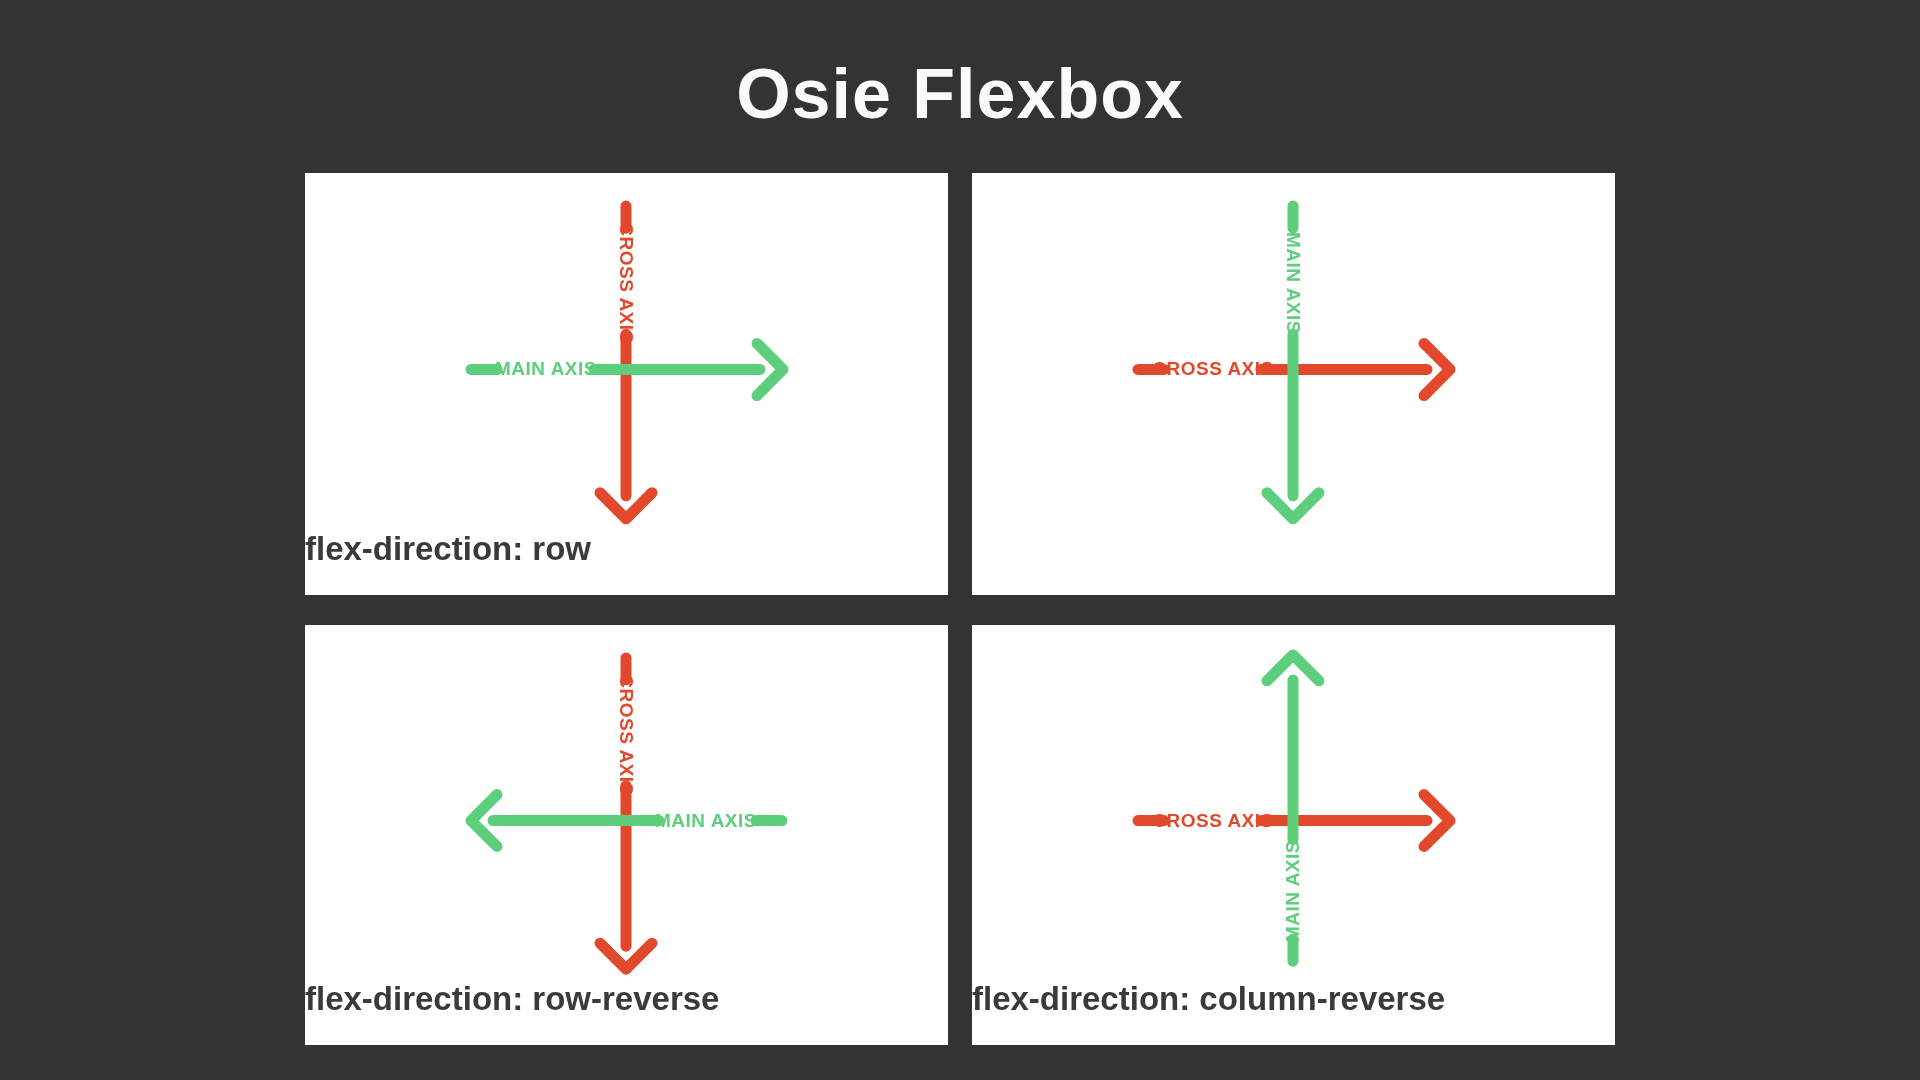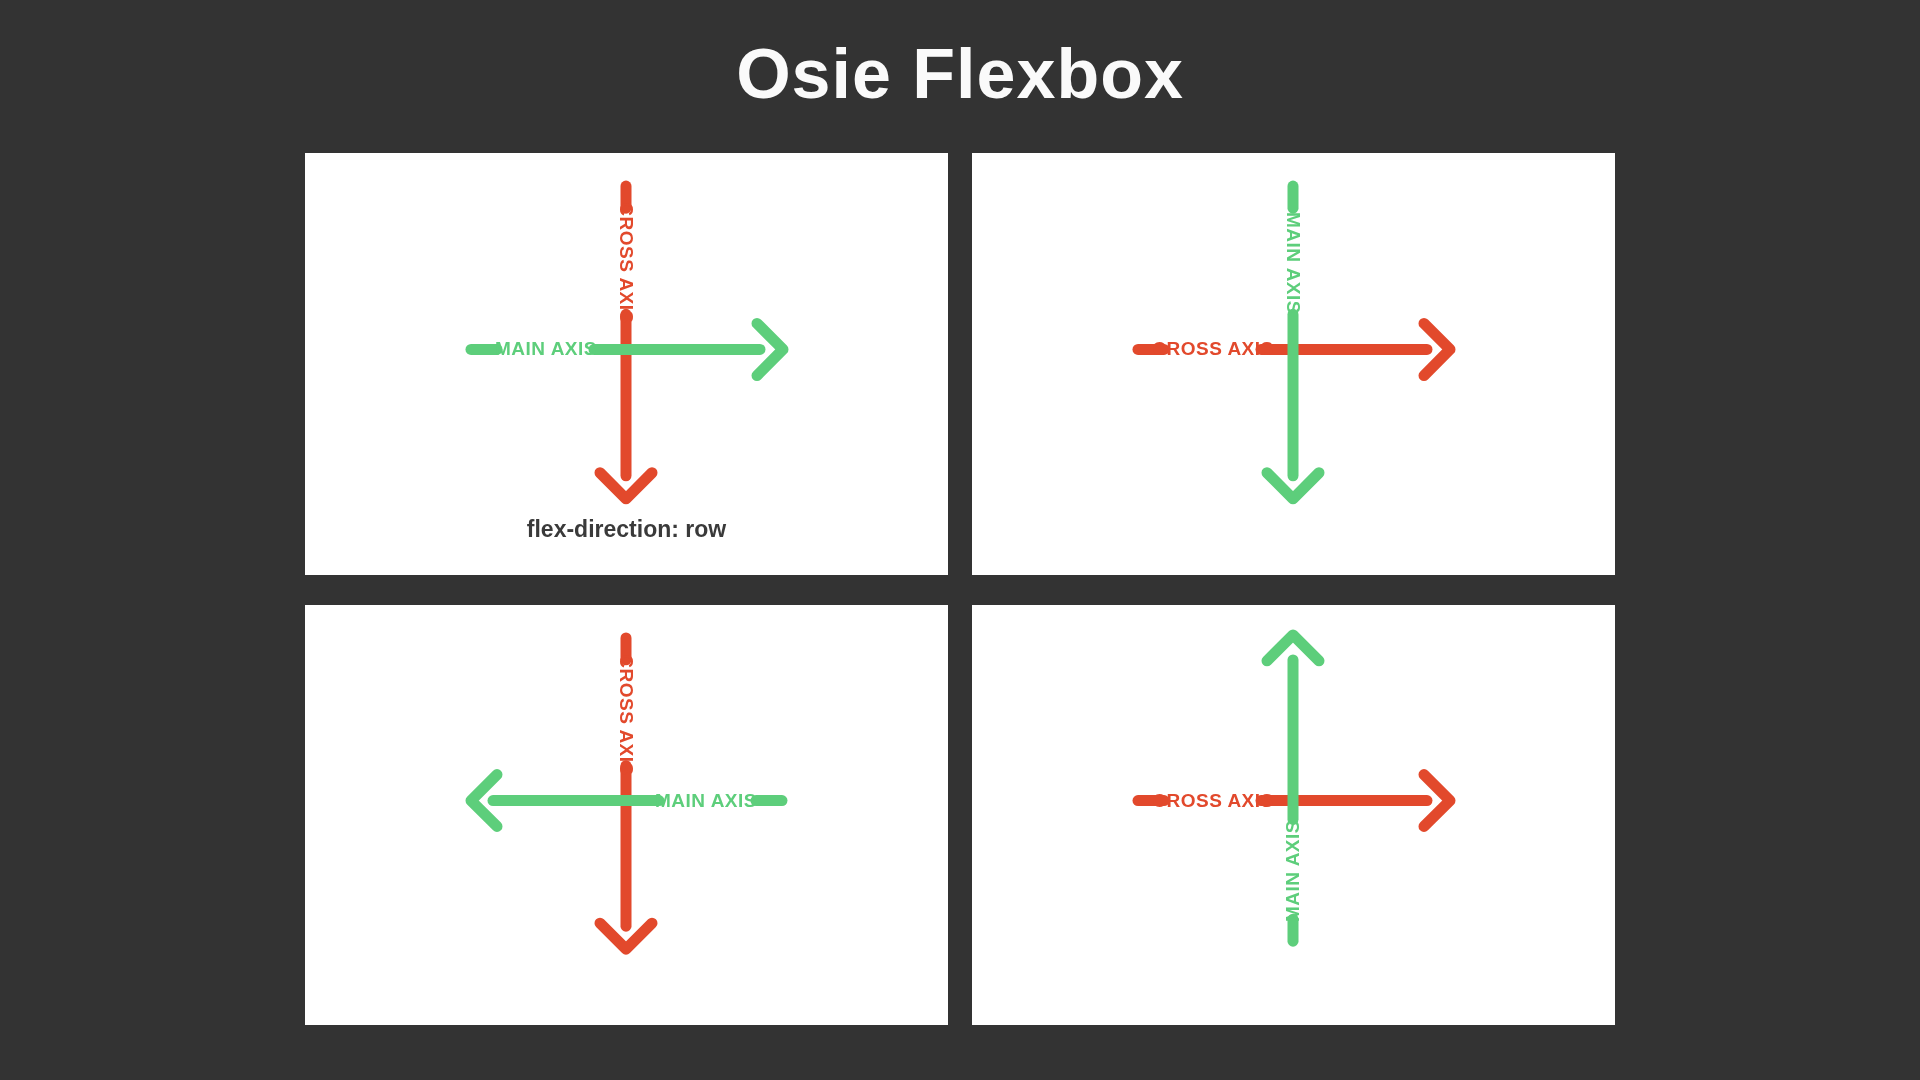--- a/index.html
+++ b/index.html
@@ -10,21 +10,21 @@
     --caption:#3a3a3a;
     --title:#fafafa;
   }
   *{margin:0;padding:0;box-sizing:border-box;}
   html,body{width:1920px;height:1080px;overflow:hidden;}
   body{
     background:var(--bg);
     font-family:"Liberation Sans","DejaVu Sans",sans-serif;
   }
   .page-title{
-    margin:32px auto 0;
+    margin:52px auto 0;
     text-align:center;
     font-size:70px;
     line-height:84px;
     font-weight:700;
     color:var(--title);
     letter-spacing:1px;
   }
   .grid{
     width:1310px;
     margin:37px auto 0;
@@ -62,22 +62,21 @@
     transform:translate(-50%,-50%);
   }
   .axis-label.vert-down{transform:translate(-50%,-50%) rotate(90deg);}
   .axis-label.vert-up{transform:translate(-50%,-50%) rotate(-90deg);}
   .axis-label.main{color:var(--green);}
   .axis-label.cross{color:var(--red);}
   .caption{
     position:absolute;
     left:0;right:0;
     bottom:26px;
-    text-align:center;
-    font-size:23px;
+    font-size:33px;
     line-height:40px;
     font-weight:700;
     color:var(--caption);
   }
 </style>
 </head>
 <body>
 
 <h1 class="page-title">Osie Flexbox</h1>
 
@@ -126,32 +125,34 @@
         <path d="M295 319 L321 345 L347 319"></path>
       </g>
       <g class="stroke main-stroke">
         <path d="M451 196 H477"></path>
         <path d="M188 196 H354"></path>
         <path d="M192 170 L166 196 L192 222"></path>
       </g>
     </svg>
     <span class="axis-label cross vert-down" style="left:321px;top:110px">CROSS AXIS</span>
     <span class="axis-label main" style="left:401px;top:196px">MAIN AXIS</span>
+    <div class="caption">flex-direction: row-reverse</div>
   </section>
 
   <section class="panel">
     <svg viewBox="0 0 643 421" preserveAspectRatio="none">
       <g class="stroke cross-stroke">
         <path d="M166 196 H192"></path>
         <path d="M289 196 H455"></path>
         <path d="M452 170 L478 196 L452 222"></path>
       </g>
       <g class="stroke main-stroke">
         <path d="M321 315 V337"></path>
         <path d="M321 55 V215"></path>
         <path d="M295 56 L321 30 L347 56"></path>
       </g>
     </svg>
     <span class="axis-label main vert-up" style="left:321px;top:266px">MAIN AXIS</span>
     <span class="axis-label cross" style="left:241px;top:196px">CROSS AXIS</span>
+    <div class="caption">flex-direction: column-reverse</div>
   </section>
 
 </div>
 
 </body></html>

